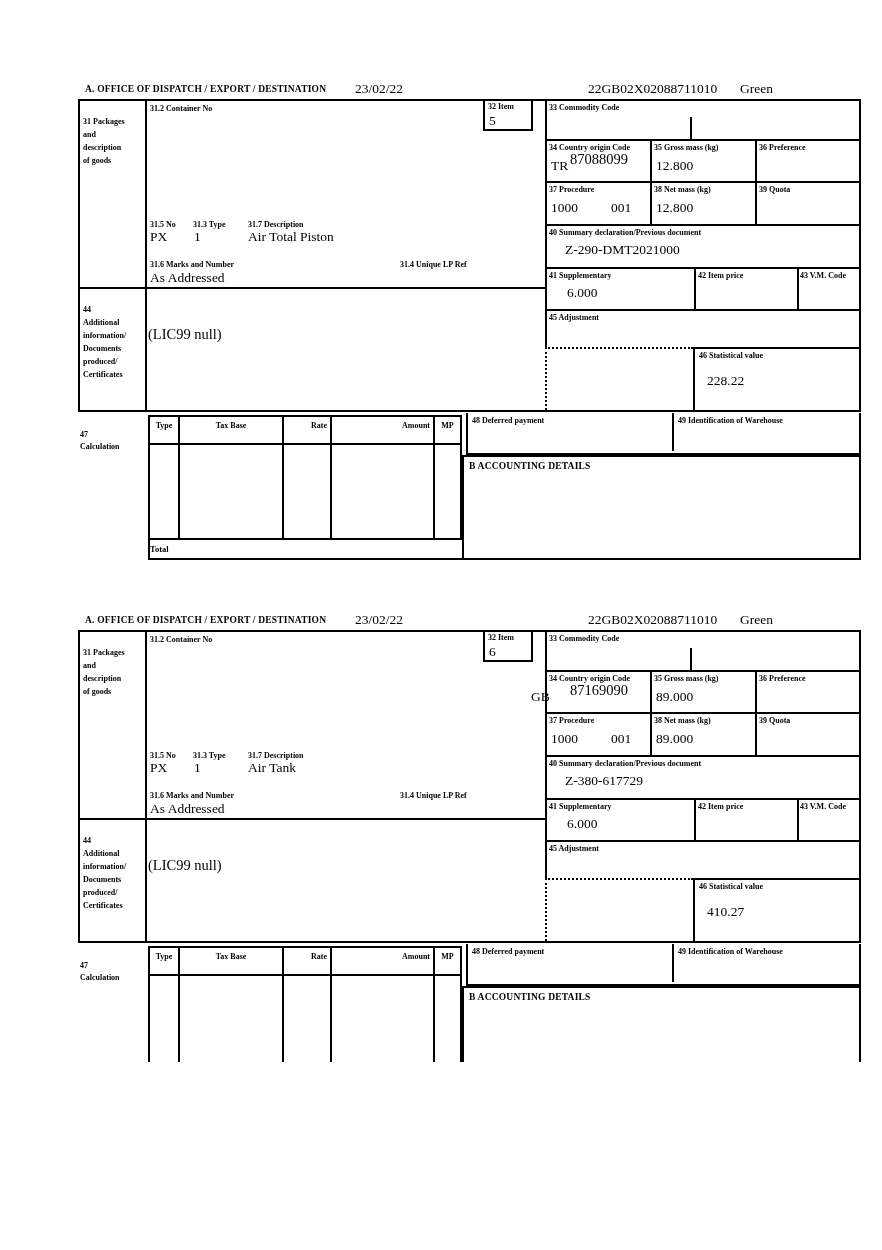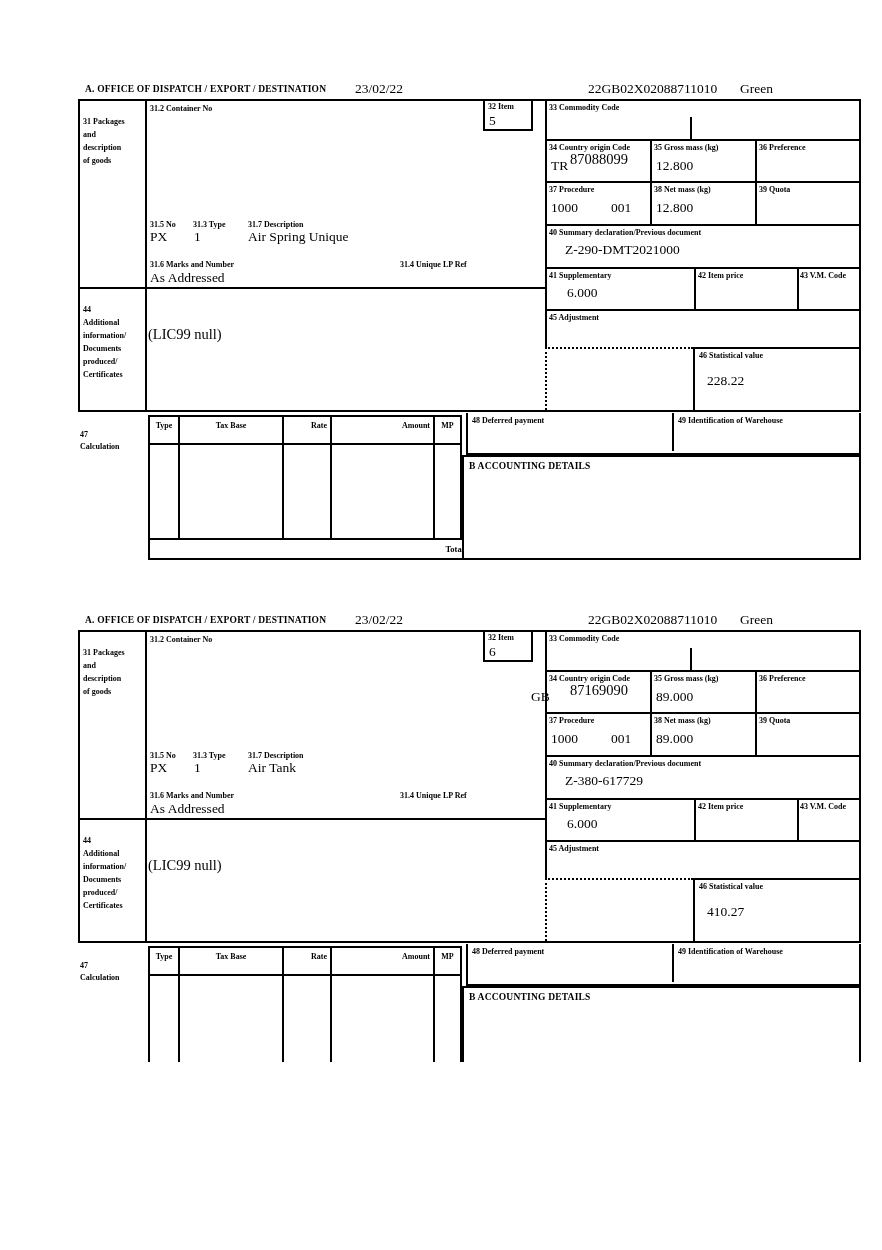--- a/index.html
+++ b/index.html
@@ -9,21 +9,21 @@
   .abs{position:absolute;}
   .ln{position:absolute;background:#000;}
   .frame{box-sizing:border-box;border:2px solid #000;}
   .bx{box-sizing:border-box;}
   .lbl{position:absolute;font:bold 8px/10px "Liberation Serif",serif;white-space:nowrap;}
   .lbl-block{position:absolute;font:bold 8px/13px "Liberation Serif",serif;white-space:nowrap;margin-top:12px;}
   .big-lbl{font:bold 9.5px/12px "Liberation Serif",serif;white-space:nowrap;letter-spacing:.2px;}
   .val{position:absolute;font:13.5px/15px "Liberation Serif",serif;white-space:nowrap;}
   .val-lg{position:absolute;font:14.5px/16px "Liberation Serif",serif;white-space:nowrap;margin-top:34px;}
   .cell{position:absolute;font:bold 8px/10px "Liberation Serif",serif;white-space:nowrap;}
-  .total-lbl{position:absolute;font:bold 8.5px/10px "Liberation Serif",serif;text-align:right;}
+  .total-lbl{position:absolute;font:bold 8.5px/10px "Liberation Serif",serif;text-align:left;}
 </style>
 </head>
 <body>
 
 <div id="page">
 <div class="section" style="top: 80px;">
 
   <div class="abs big-lbl" style="left:85px;top:3px">A.  OFFICE OF DISPATCH / EXPORT / DESTINATION</div>
   <div class="abs val" style="left:355px;top:1px">23/02/22</div>
   <div class="abs val" style="left:588px;top:1px">22GB02X02088711010</div>
@@ -57,21 +57,21 @@
     <div class="abs bx" style="left:403px;top:0;width:50px;height:30px;border-left:2px solid #000;border-right:2px solid #000;border-bottom:2px solid #000">
       <div class="lbl" style="left:3px;top:1px">32 Item</div>
       <div class="val" style="left:4px;top:12px">5</div>
     </div>
 
     <div class="lbl" style="left:70px;top:119px">31.5 No</div>
     <div class="lbl" style="left:113px;top:119px">31.3 Type</div>
     <div class="lbl" style="left:168px;top:119px">31.7 Description</div>
     <div class="val" style="left:70px;top:128px">PX</div>
     <div class="val" style="left:114px;top:128px">1</div>
-    <div class="val" style="left:168px;top:128px">Air Spring Unique</div>
+    <div class="val" style="left:168px;top:128px">Air Total Piston</div>
 
     <div class="lbl" style="left:70px;top:159px">31.6 Marks and Number</div>
     <div class="lbl" style="left:320px;top:159px">31.4 Unique LP Ref</div>
     <div class="val" style="left:70px;top:169px">As Addressed</div>
 
     <div class="val-lg" style="left:68px;top:191px">(LIC99 null)</div>
 
     <div class="lbl" style="left:469px;top:2px">33 Commodity Code</div>
     <div class="val-lg" style="left:490px;top:16px">87088099</div>
     <div class="ln" style="left:610px;top:16px;width:2px;height:22px"></div>

